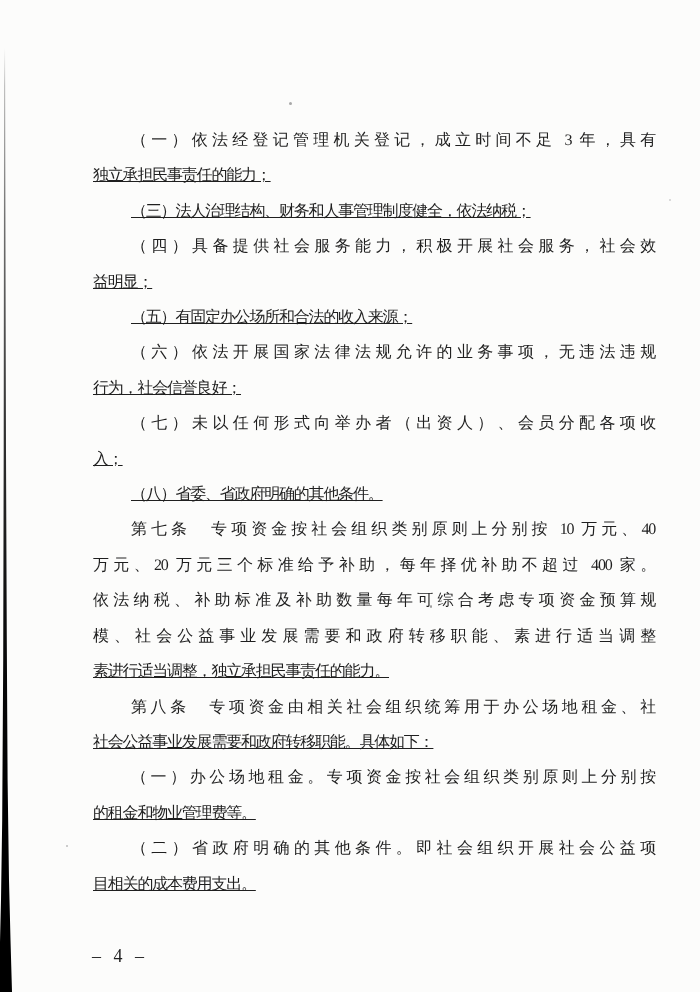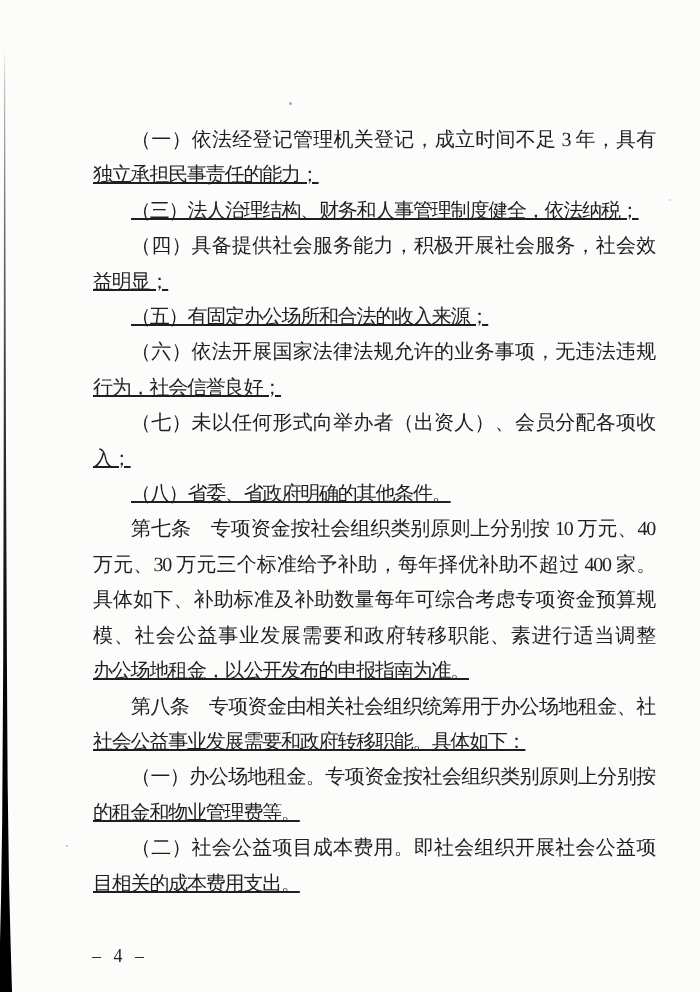--- a/index.html
+++ b/index.html
@@ -18,21 +18,21 @@
     background:var(--paper);
     overflow:hidden;
     color:var(--ink);
   }
   
   .content{
     position:absolute;
     left:93px;
     top:123px;
     width:562px;
-    font-size:20px;
+    font-size:16px;
     letter-spacing:-1.2px;
     line-height:35.4px;
     color:var(--ink);
     text-rendering:geometricPrecision;
   }
   .line{
     text-align:justify;
     text-align-last:justify;
     text-justify:inter-character;
     white-space:normal;
@@ -103,27 +103,27 @@
       <div class="line indent para-end">（三）法人治理结构、财务和人事管理制度健全，依法纳税；</div>
       <div class="line indent">（四）具备提供社会服务能力，积极开展社会服务，社会效</div>
       <div class="line para-end">益明显；</div>
       <div class="line indent para-end">（五）有固定办公场所和合法的收入来源；</div>
       <div class="line indent">（六）依法开展国家法律法规允许的业务事项，无违法违规</div>
       <div class="line para-end">行为，社会信誉良好；</div>
       <div class="line indent">（七）未以任何形式向举办者（出资人）、会员分配各项收</div>
       <div class="line para-end">入；</div>
       <div class="line indent para-end">（八）省委、省政府明确的其他条件。</div>
       <div class="line indent">第七条　专项资金按社会组织类别原则上分别按 10 万元、40</div>
-      <div class="line">万元、30 万元三个标准给予补助，每年择优补助不超过 400 家。</div>
-      <div class="line">具体如下、补助标准及补助数量每年可综合考虑专项资金预算规</div>
+      <div class="line">万元、20 万元三个标准给予补助，每年择优补助不超过 400 家。</div>
+      <div class="line">依法纳税、补助标准及补助数量每年可综合考虑专项资金预算规</div>
       <div class="line">模、社会公益事业发展需要和政府转移职能、素进行适当调整</div>
-      <div class="line para-end">办公场地租金，以公开发布的申报指南为准。</div>
+      <div class="line para-end">素进行适当调整，独立承担民事责任的能力。</div>
       <div class="line indent">第八条　专项资金由相关社会组织统筹用于办公场地租金、社</div>
       <div class="line para-end">社会公益事业发展需要和政府转移职能。具体如下：</div>
       <div class="line indent">（一）办公场地租金。专项资金按社会组织类别原则上分别按</div>
       <div class="line para-end">的租金和物业管理费等。</div>
-      <div class="line indent">（二）社会公益项目成本费用。即社会组织开展社会公益项</div>
+      <div class="line indent">（二）省政府明确的其他条件。即社会组织开展社会公益项</div>
       <div class="line para-end">目相关的成本费用支出。</div>
     </main>
 
   <div class="footer">– 4 –</div>
 
 </div>
 
 </body></html>

